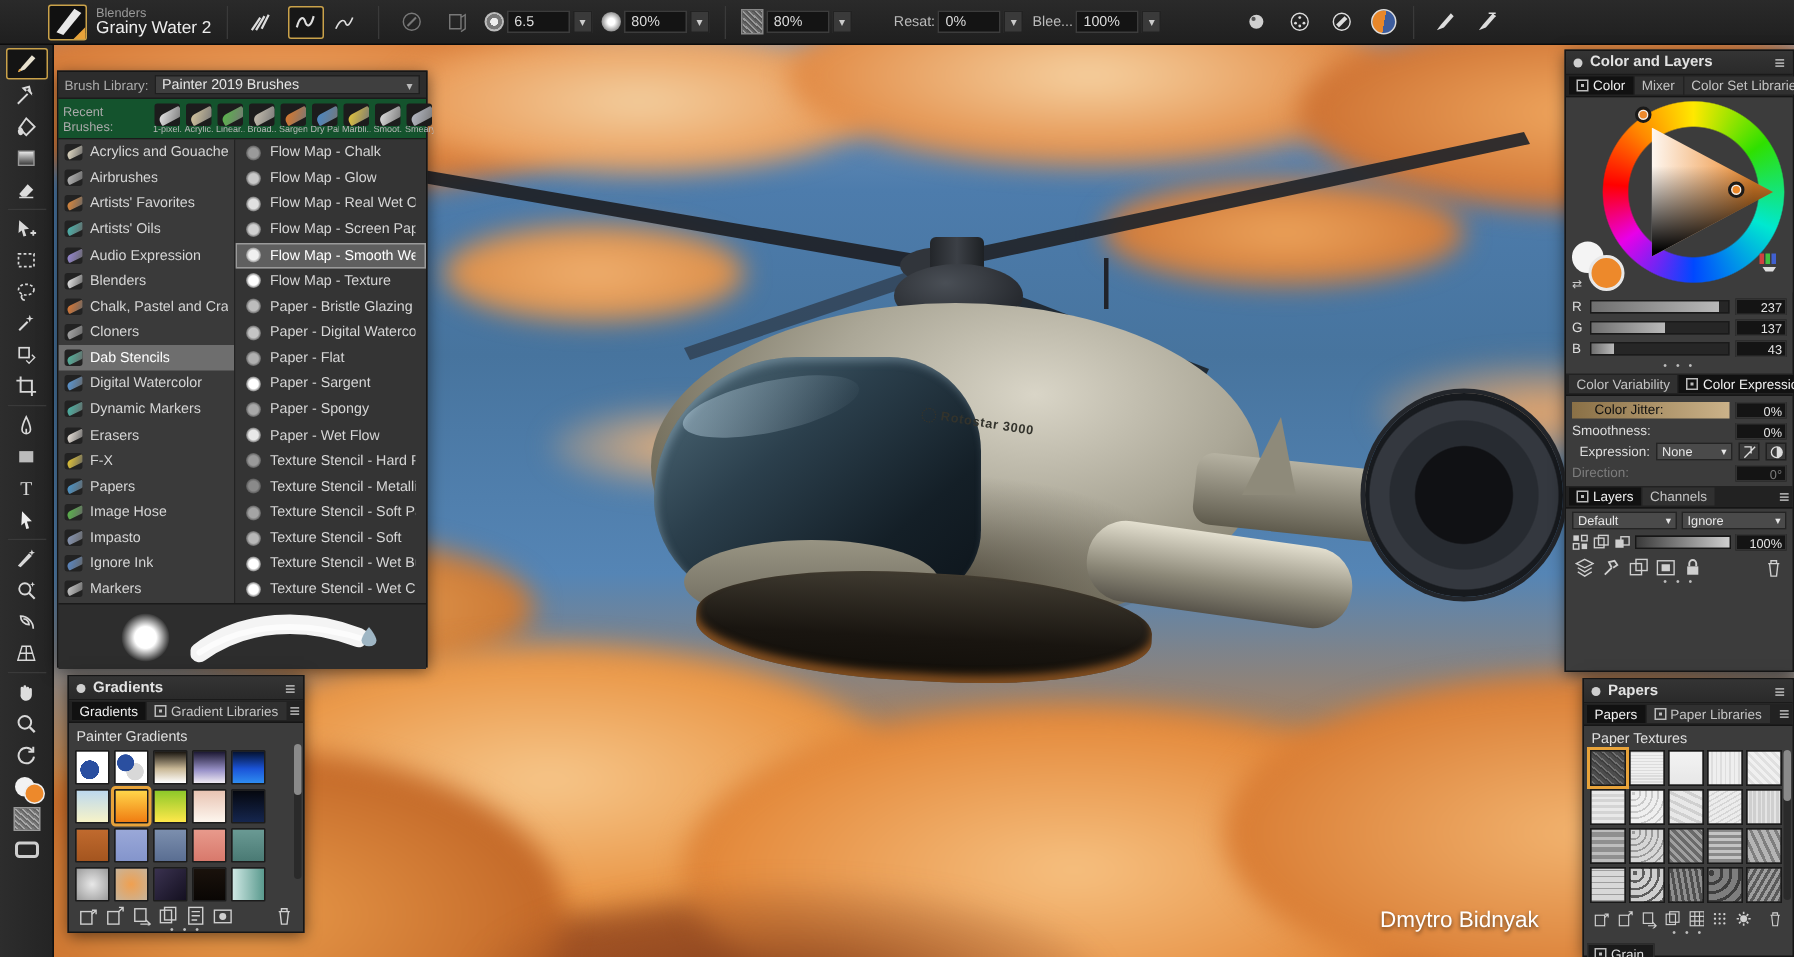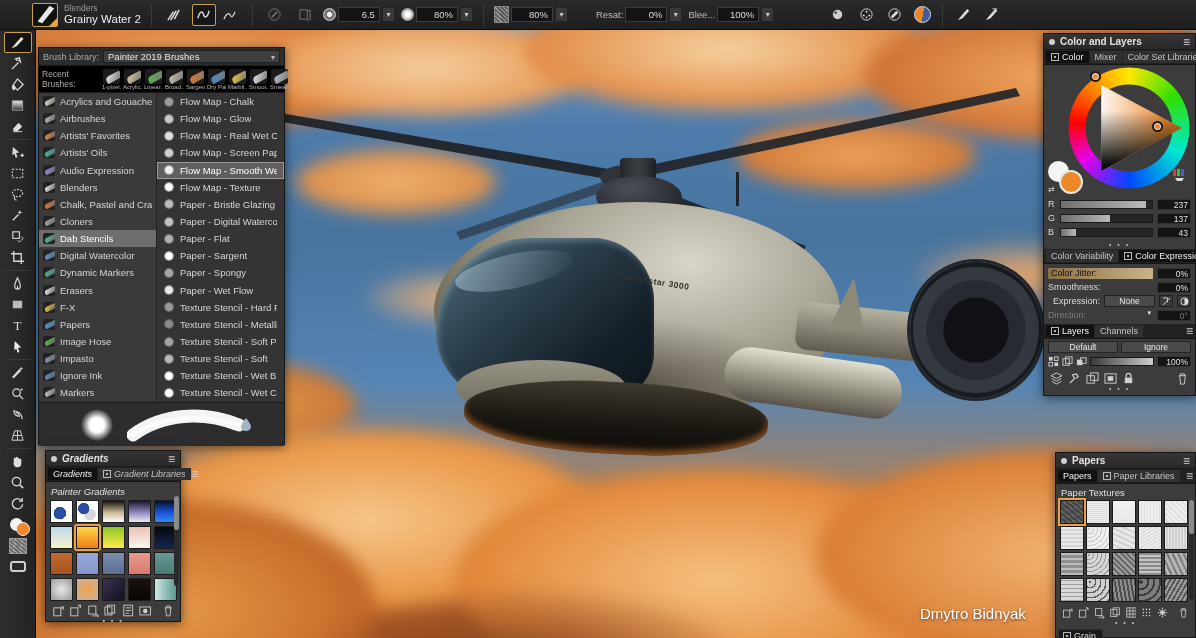--- a/index.html
+++ b/index.html
@@ -25,21 +25,21 @@
   .pb-btn.dim { opacity:.45; }
   .pb-btn svg { width:15px; height:15px; }
   .pb-group { display:flex; align-items:center; gap:2px; }
   .pb-ico-ring { width:13px; height:13px; border-radius:50%;
     background:radial-gradient(circle,#eee 0 28%,#777 30% 55%,#bbb 57% 75%,#444 78%); }
   .pb-ico-soft { width:13px; height:13px; border-radius:50%;
     background:radial-gradient(circle,#fff 0 25%,#aaa 60%,#555 95%); }
   .pb-ico-grain { width:15px; height:17px; border:1px solid #888;
     background:repeating-linear-gradient(43deg,#555 0 1px,#999 1px 2px,#666 2px 3px); }
   .pb-input { min-width:42px; height:15px; background:#141414; border:1px solid #3c3c3c;
-    color:#ddd; text-align:right; padding:1px 4px; font-size:9.5px; line-height:12px; }
+    color:#ddd; text-align:left; padding:1px 4px; font-size:9.5px; line-height:12px; }
   .pb-caret { width:13px; height:15px; background:#3a3a3a; border:1px solid #222;
     color:#ccc; font-size:8px; display:flex; align-items:center; justify-content:center; }
   .pb-label { color:#bbb; font-size:9.5px; }
   .pb-right { margin-left:46px; display:flex; align-items:center; gap:4px; }
   .pb-yin { width:17px; height:17px; border-radius:50%; border:1px solid #ddd;
     background:linear-gradient(100deg,#e8872a 0 52%,#3d5d9e 52%); }
 
   
   .toolbox { position:absolute; left:0; top:30px; width:36px; height:608px;
     background:linear-gradient(90deg,#2d2d2d,#242424); border-right:1px solid #101010;
@@ -116,21 +116,21 @@
 
   
   .brush-panel { left:38px; top:47px; width:247px; height:398px; background:#353535; }
   .bp-lib { height:18px; display:flex; align-items:center; gap:4px; padding:0 4px;
     background:#2c2c2c; border-bottom:1px solid #1b1b1b; }
   .bp-lib-label { color:#aaa; font-size:9px; }
   .bp-lib-dd { flex:1; height:13px; background:#3f3f3f; border:1px solid #1f1f1f; color:#e6e6e6;
     font-size:9.5px; padding:0 4px; display:flex; align-items:flex-end; cursor:pointer; }
   .bp-lib-dd span:last-child { margin-left:auto; font-size:8px; color:#bbb; }
   .bp-recent { height:27px; display:flex; align-items:center; gap:2px; padding:0 3px;
-    background:#000000; border-bottom:1px solid #1b1b1b; }
+    background:#14532d; border-bottom:1px solid #1b1b1b; }
   .bp-recent-label { color:#aaa; font-size:8.5px; width:58px; flex:0 0 auto; }
   .rb-tile { width:19px; display:flex; flex-direction:column; align-items:center; cursor:pointer; }
   .rb-ico { width:17px; height:15px; border-radius:2px; background:#1c1c1c; position:relative; overflow:hidden; }
   .rb-ico i { position:absolute; left:2px; top:9px; width:16px; height:7px; border-radius:4px 1px;
     transform:rotate(-28deg); transform-origin:left top; }
   .rb-cap { font-size:6px; color:#b8b8b8; white-space:nowrap; overflow:hidden; max-width:19px; }
   .bp-cols { display:flex; height:309px; }
   .bp-cats { width:118px; background:#3a3a3a; border-right:1px solid #222; overflow:hidden; }
   .bp-vars { flex:1; background:#343434; overflow:hidden; }
   .cat-item { height:17.15px; display:flex; align-items:center; gap:5px; padding:0 4px; cursor:pointer; }
@@ -142,34 +142,34 @@
   .var-item.sel { background:#5f5f5f; border-color:#9a9a9a; color:#fff; }
   .var-ico { width:10px; height:10px; border-radius:50%; flex:0 0 auto; }
   .var-label { font-size:9.5px; white-space:nowrap; overflow:hidden; }
   .bp-preview { height:44px; background:#2d2d2d; border-top:1px solid #1a1a1a; position:relative; }
   .dab-prev { position:absolute; left:42px; top:6px; width:32px; height:32px; border-radius:50%;
     background:radial-gradient(circle,#fff 0 32%,rgba(255,255,255,0) 72%); }
   .stroke-prev { position:absolute; left:88px; top:2px; }
   .drop-ico { position:absolute; right:32px; top:14px; }
 
   
-  .grad-panel { left:45px; top:450px; width:136px; height:172px;font-style:italic; }
+  .grad-panel { left:45px; top:450px; width:158px; height:172px; }
   .grad-body { padding:3px 4px 0 4px; position:relative; }
   .grad-sec { font-size:9.5px; color:#e0e0e0; margin:1px 0 3px 1px; }
   .grad-grid { display:grid; grid-template-columns:repeat(5,23px); grid-auto-rows:23px; gap:3px; }
   .g-sw { border:1px solid #1c1c1c; border-radius:1px; cursor:pointer; }
   .g-sw.sel { outline:2px solid #e8a33a; }
   .mini-scroll { position:absolute; right:1px; top:14px; width:5px; height:90px; background:#2a2a2a; border-radius:3px; }
   .mini-scroll i { display:block; width:5px; height:34px; background:#8a8a8a; border-radius:3px; }
   .icon-row { display:flex; align-items:center; gap:5px; padding:3px 6px 0 6px; }
   .icon-row svg { width:13px; height:13px; color:#cfcfcf; }
   .icon-row .spacer { flex:1; }
 
   
-  .color-panel { left:1043px; top:33px; width:153px; height:363px; }
+  .color-panel { left:1043px; top:33px; width:153px; height:415px; }
   .wheel-box { position:relative; height:130px; background:#3c3c3c; }
   .ring { position:absolute; left:24px; top:2px; width:122px; height:122px; border-radius:50%;
     background:conic-gradient(#ffe800,#2fe000 55deg,#00e8d0 115deg,#0048ff 180deg,#e800e8 235deg,#ff0000 275deg,#ff8800 318deg,#ffe800 360deg);
     -webkit-mask:radial-gradient(circle,transparent 0 43px,#000 44px 60px,transparent 61px);
     mask:radial-gradient(circle,transparent 0 43px,#000 44px 60px,transparent 61px); }
   .tri { position:absolute; left:52px; top:20px; width:86px; height:86px;
     clip-path:polygon(6% 0%,100% 50%,6% 100%);
     background:linear-gradient(to bottom,rgba(0,0,0,0) 30%,#000 96%),linear-gradient(to right,#fff,#ed892b 85%); }
   .mark { position:absolute; width:11px; height:11px; border-radius:50%; background:#ed892b;
     border:2px solid #1a1a1a; box-shadow:0 0 0 1px #eee inset; }
@@ -182,24 +182,24 @@
   .rgb-rows { padding:2px 4px; }
   .rgb-row { display:flex; align-items:center; gap:4px; height:14px; }
   .rgb-row .lbl { width:8px; font-size:9px; color:#ddd; }
   .rgb-track { flex:1; height:9px; background:#262626; border:1px solid #1a1a1a; position:relative; }
   .rgb-fill { position:absolute; left:0; top:0; bottom:0; background:linear-gradient(90deg,#6f6f6f,#b9b9b9); }
   .val-box { width:34px; height:11px; background:#141414; border:1px solid #333; color:#e4e4e4;
     font-size:8.5px; text-align:right; padding:0 2px; line-height:10px; }
   .cv-rows { padding:2px 4px 0 4px; }
   .cv-row { display:flex; align-items:center; gap:4px; height:14px; }
   .cv-row .lbl { flex:1; font-size:9px; color:#ddd; }
-  .cv-row.jitter .lbl { background:linear-gradient(90deg,#8a7046,#cbb289); color:#111; padding:0 3px; height:11px; line-height:11px; }
+  .cv-row.jitter .lbl { background:linear-gradient(90deg,#8a7046,#cbb289); color:#111; padding:0 15px; height:11px; line-height:11px; }
   .cv-row.dim .lbl, .cv-row.dim .val-box { color:#7d7d7d; }
   .dd { height:12px; background:#4a4a4a; border:1px solid #242424; color:#e8e8e8; font-size:8.5px;
-    display:flex; align-items:center; padding:0 3px; gap:3px; cursor:pointer;flex-direction:column; }
+    display:flex; align-items:center; padding:0 3px; gap:3px; cursor:pointer; }
   .dd span:last-child { margin-left:auto; font-size:7px; }
   .cv-row .mini-btn { width:14px; height:12px; background:#3a3a3a; border:1px solid #202020;
     display:flex; align-items:center; justify-content:center; }
   .mini-btn svg { width:9px; height:9px; color:#ddd; }
   .lay-dd-row { display:flex; gap:3px; padding:2px 4px; }
   .lay-dd-row .dd { flex:1; }
   .lay-ctl-row { display:flex; align-items:center; gap:3px; padding:1px 4px 2px 4px; }
   .lay-ctl-row svg { width:11px; height:11px; color:#cfcfcf; }
   .op-track { flex:1; height:9px; background:#222; border:1px solid #161616; position:relative; }
   .op-fill { position:absolute; inset:0; background:linear-gradient(90deg,#3a3a3a,#cfcfcf); }

